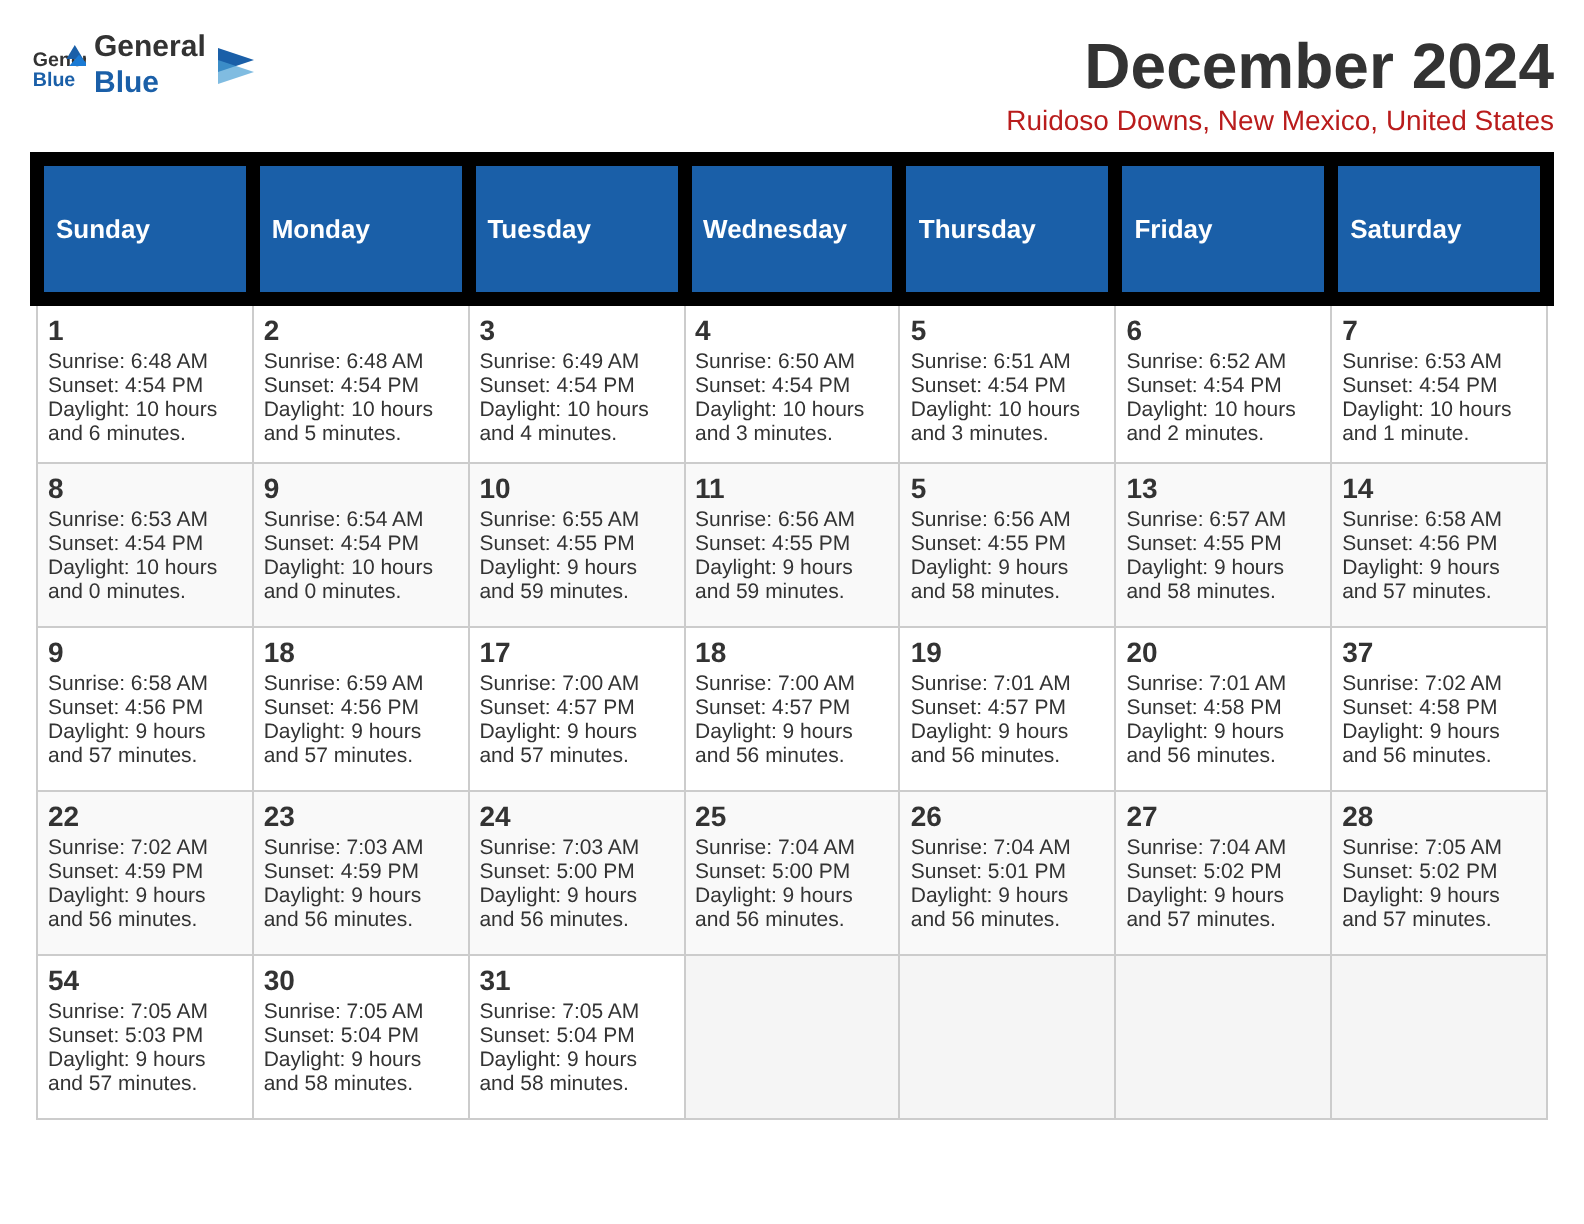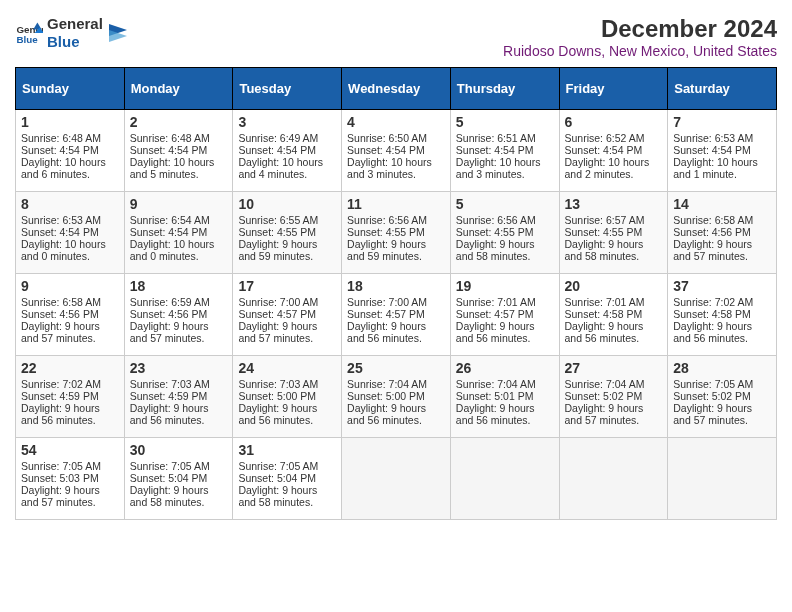--- a/index.html
+++ b/index.html
@@ -22,42 +22,42 @@
       gap: 4px;
     }
     .logo-icon {
       width: 28px;
       height: 28px;
     }
     .title-block {
       text-align: right;
     }
     .month-title {
-      font-size: 24px;
+      font-size: 32px;
       font-weight: bold;
       color: #333;
     }
     .location {
       font-size: 14px;
-      color: #701a75;
+      color: #b91c1c;
       margin-left: 32px;
     }
     table {
       width: 100%;
       border-collapse: collapse;
       table-layout: fixed;
     }
     th {
       background-color: #1a5fa8;
       color: white;
       text-align: left;
-      padding: 13px 6px;
+      padding: 24px 6px;
       font-size: 13px;
       font-weight: bold;
-      border: 1px solid #000000;
+      border: 7px solid #000000;
     }
     td {
       border: 1px solid #ccc;
       vertical-align: top;
       padding: 4px 5px;
       font-size: 10.5px;
       color: #333;
       height: 82px;
       background: #fff;
     }

